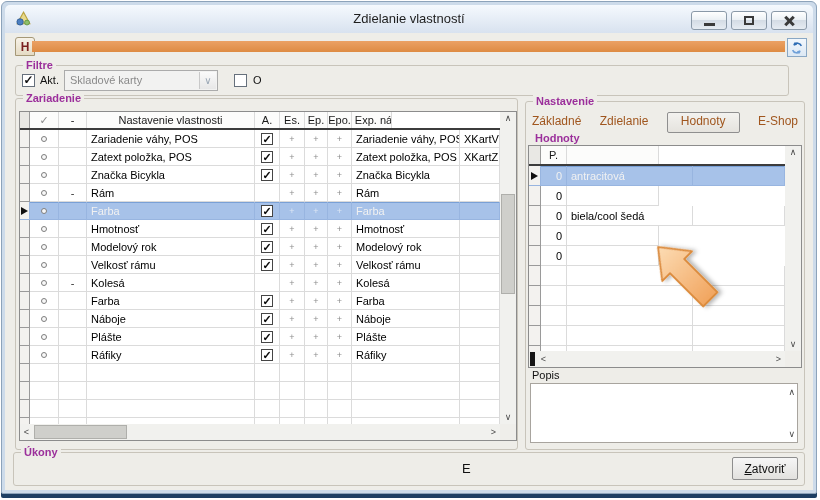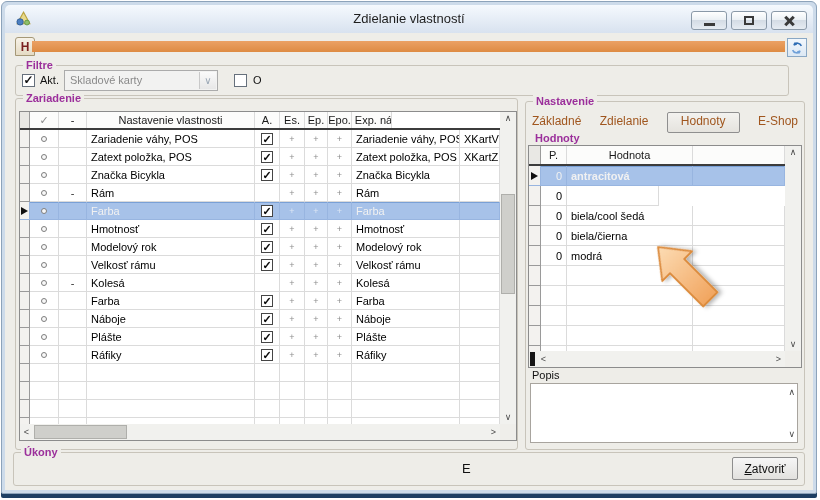--- a/index.html
+++ b/index.html
@@ -524,52 +524,49 @@
             <span class="tab active">Hodnoty</span>
             <span class="tab">E-Shop</span>
           </div>
         <span class="fs-label" style="top:29px; left:6px;">Hodnoty</span>
 
         <div class="frame" style="left:2px; top:43px; width:274px; height:223px;">
           <div class="grid" id="val-grid" style="width:256px; height:205px;">
               <div class="vrow hdr">
                 <div class="cell c-center selcell" style="width: 12px;"></div>
                 <div class="cell c-center" style="width: 26px;">P.</div>
-                <div class="cell c-center" style="width: 126px;">Hodnota</div>
                 <div class="cell c-center" style="width: 92px;"></div>
               </div>
               <div class="vrow sel">
                 <div class="cell selcell" style="width: 12px;">
                   <span class="marker"></span>
                 </div>
                 <div class="cell" style="width: 26px; justify-content: flex-end; padding-right: 4px;">0</div>
-                <div class="cell txt-l" style="width: 126px; font-weight: bold;">antracitová</div>
+                <div class="cell txt-l" style="width: 126px;">antracitová</div>
                 <div class="cell" style="width: 92px;"></div>
               </div>
               <div class="vrow">
                 <div class="cell selcell" style="width: 12px;"></div>
                 <div class="cell" style="width: 26px; justify-content: flex-end; padding-right: 4px;">0</div>
                 <div class="cell" style="width: 92px;"></div>
               </div>
               <div class="vrow">
                 <div class="cell selcell" style="width: 12px;"></div>
                 <div class="cell" style="width: 26px; justify-content: flex-end; padding-right: 4px;">0</div>
                 <div class="cell txt-l" style="width: 126px;">biela/cool šedá</div>
                 <div class="cell" style="width: 92px;"></div>
               </div>
               <div class="vrow">
                 <div class="cell selcell" style="width: 12px;"></div>
                 <div class="cell" style="width: 26px; justify-content: flex-end; padding-right: 4px;">0</div>
-                <div class="cell txt-l" style="width: 126px;">biela/čierna</div>
                 <div class="cell" style="width: 92px;"></div>
               </div>
               <div class="vrow">
                 <div class="cell selcell" style="width: 12px;"></div>
                 <div class="cell" style="width: 26px; justify-content: flex-end; padding-right: 4px;">0</div>
-                <div class="cell txt-l" style="width: 126px;">modrá</div>
                 <div class="cell" style="width: 92px;"></div>
               </div>
               <div class="vrow">
                 <div class="cell selcell" style="width: 12px;"></div>
                 <div class="cell" style="width: 26px;"></div>
                 <div class="cell" style="width: 126px;"></div>
                 <div class="cell" style="width: 92px;"></div>
               </div>
               <div class="vrow">
                 <div class="cell selcell" style="width: 12px;"></div>

